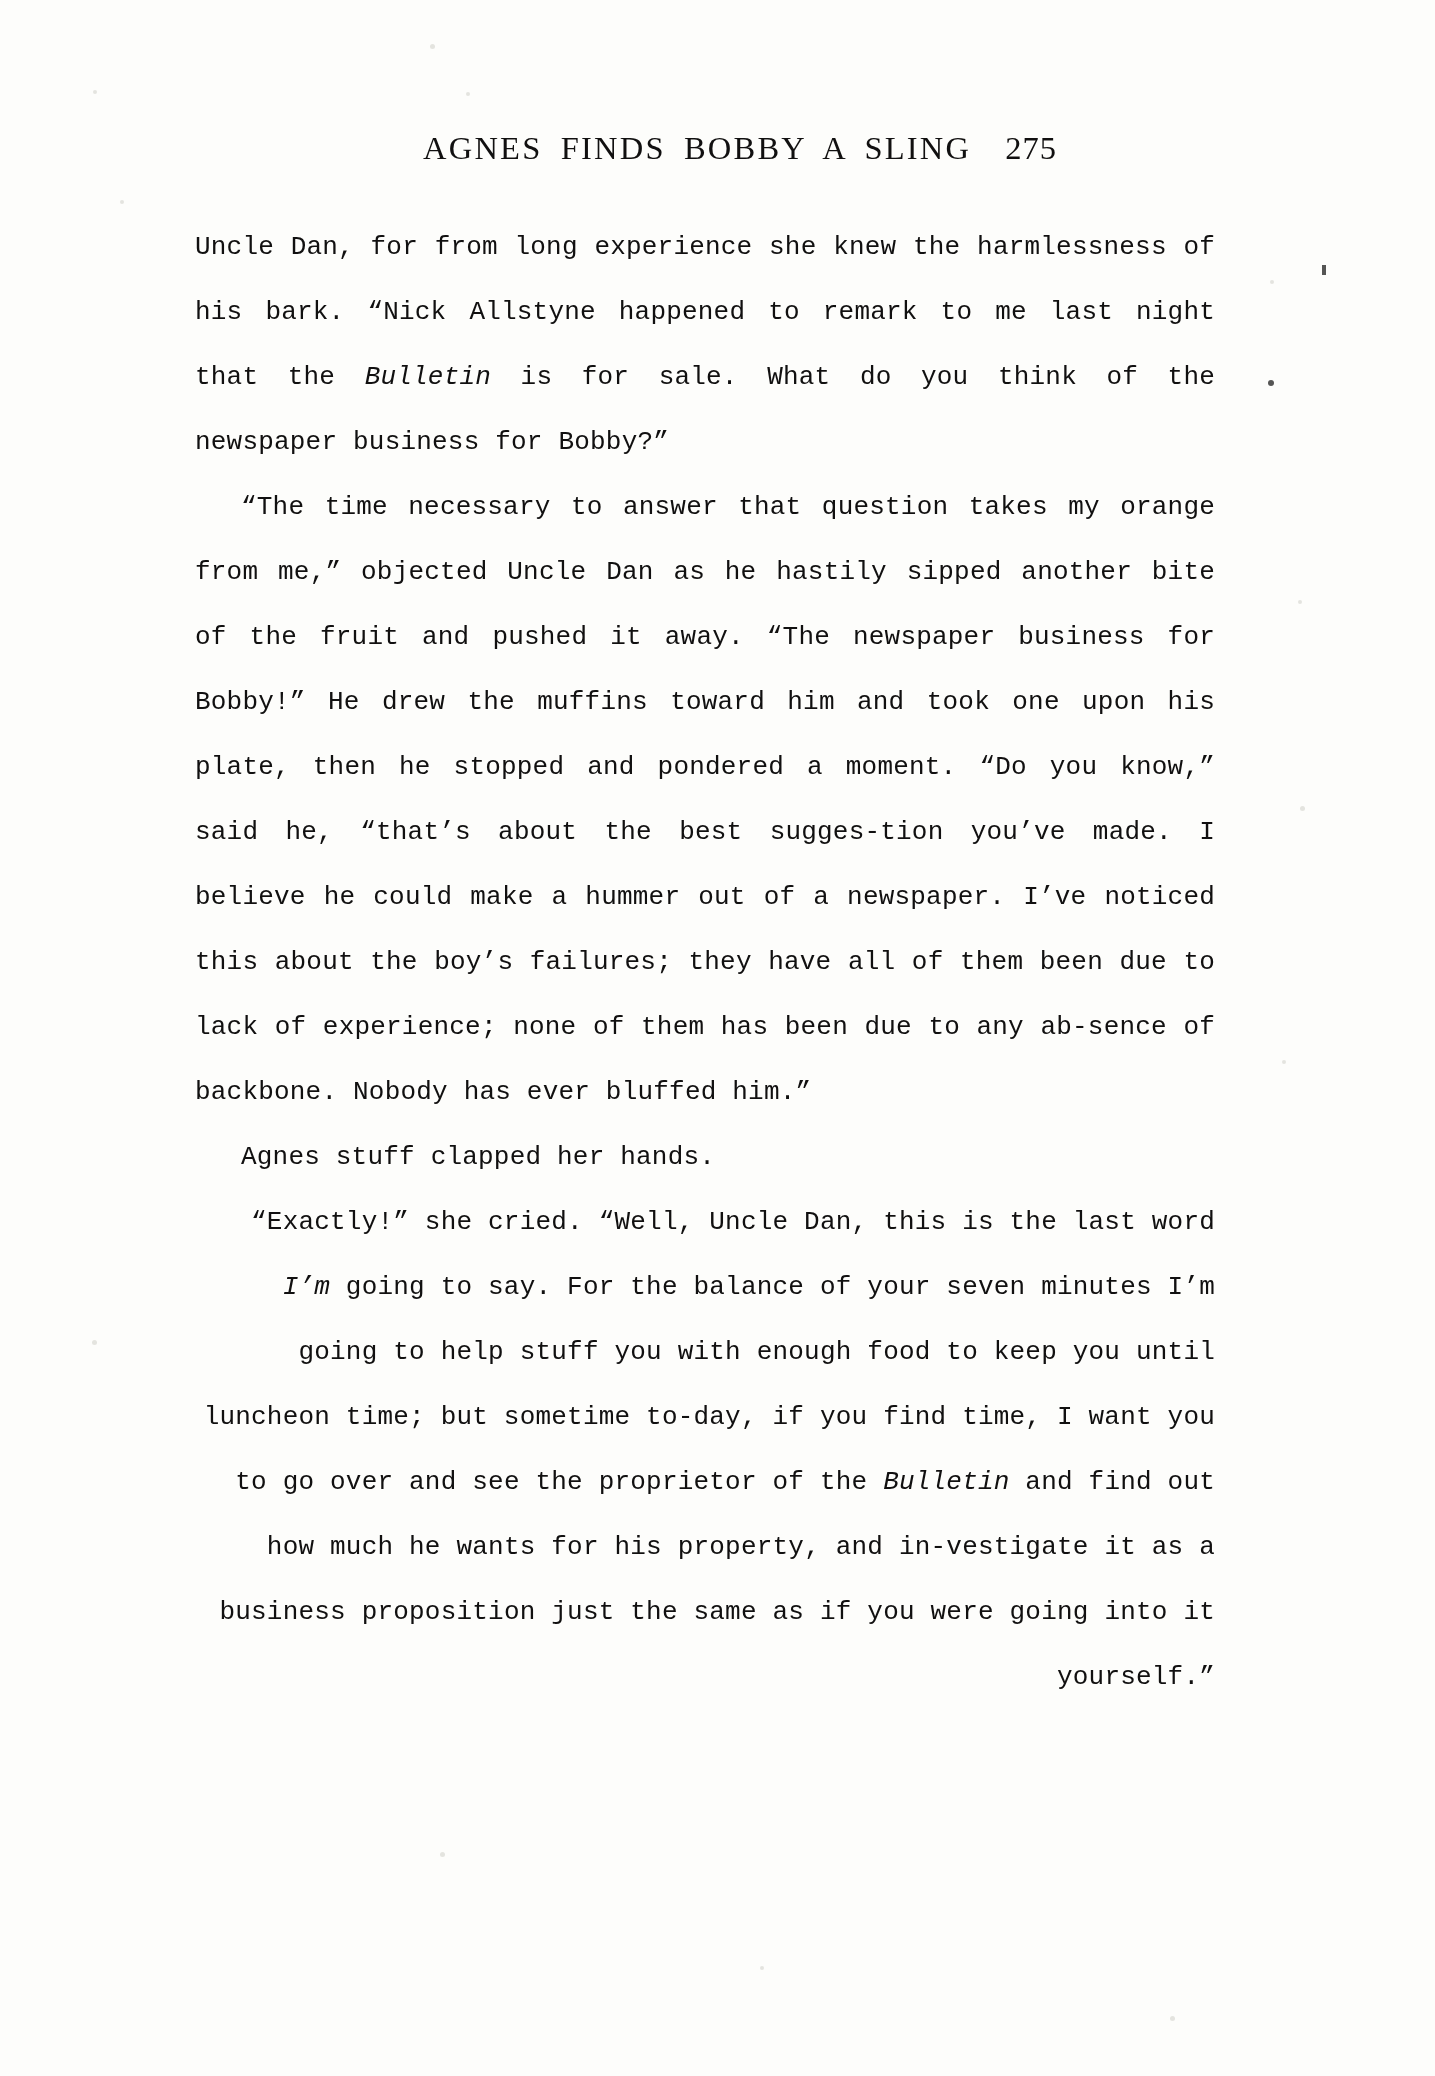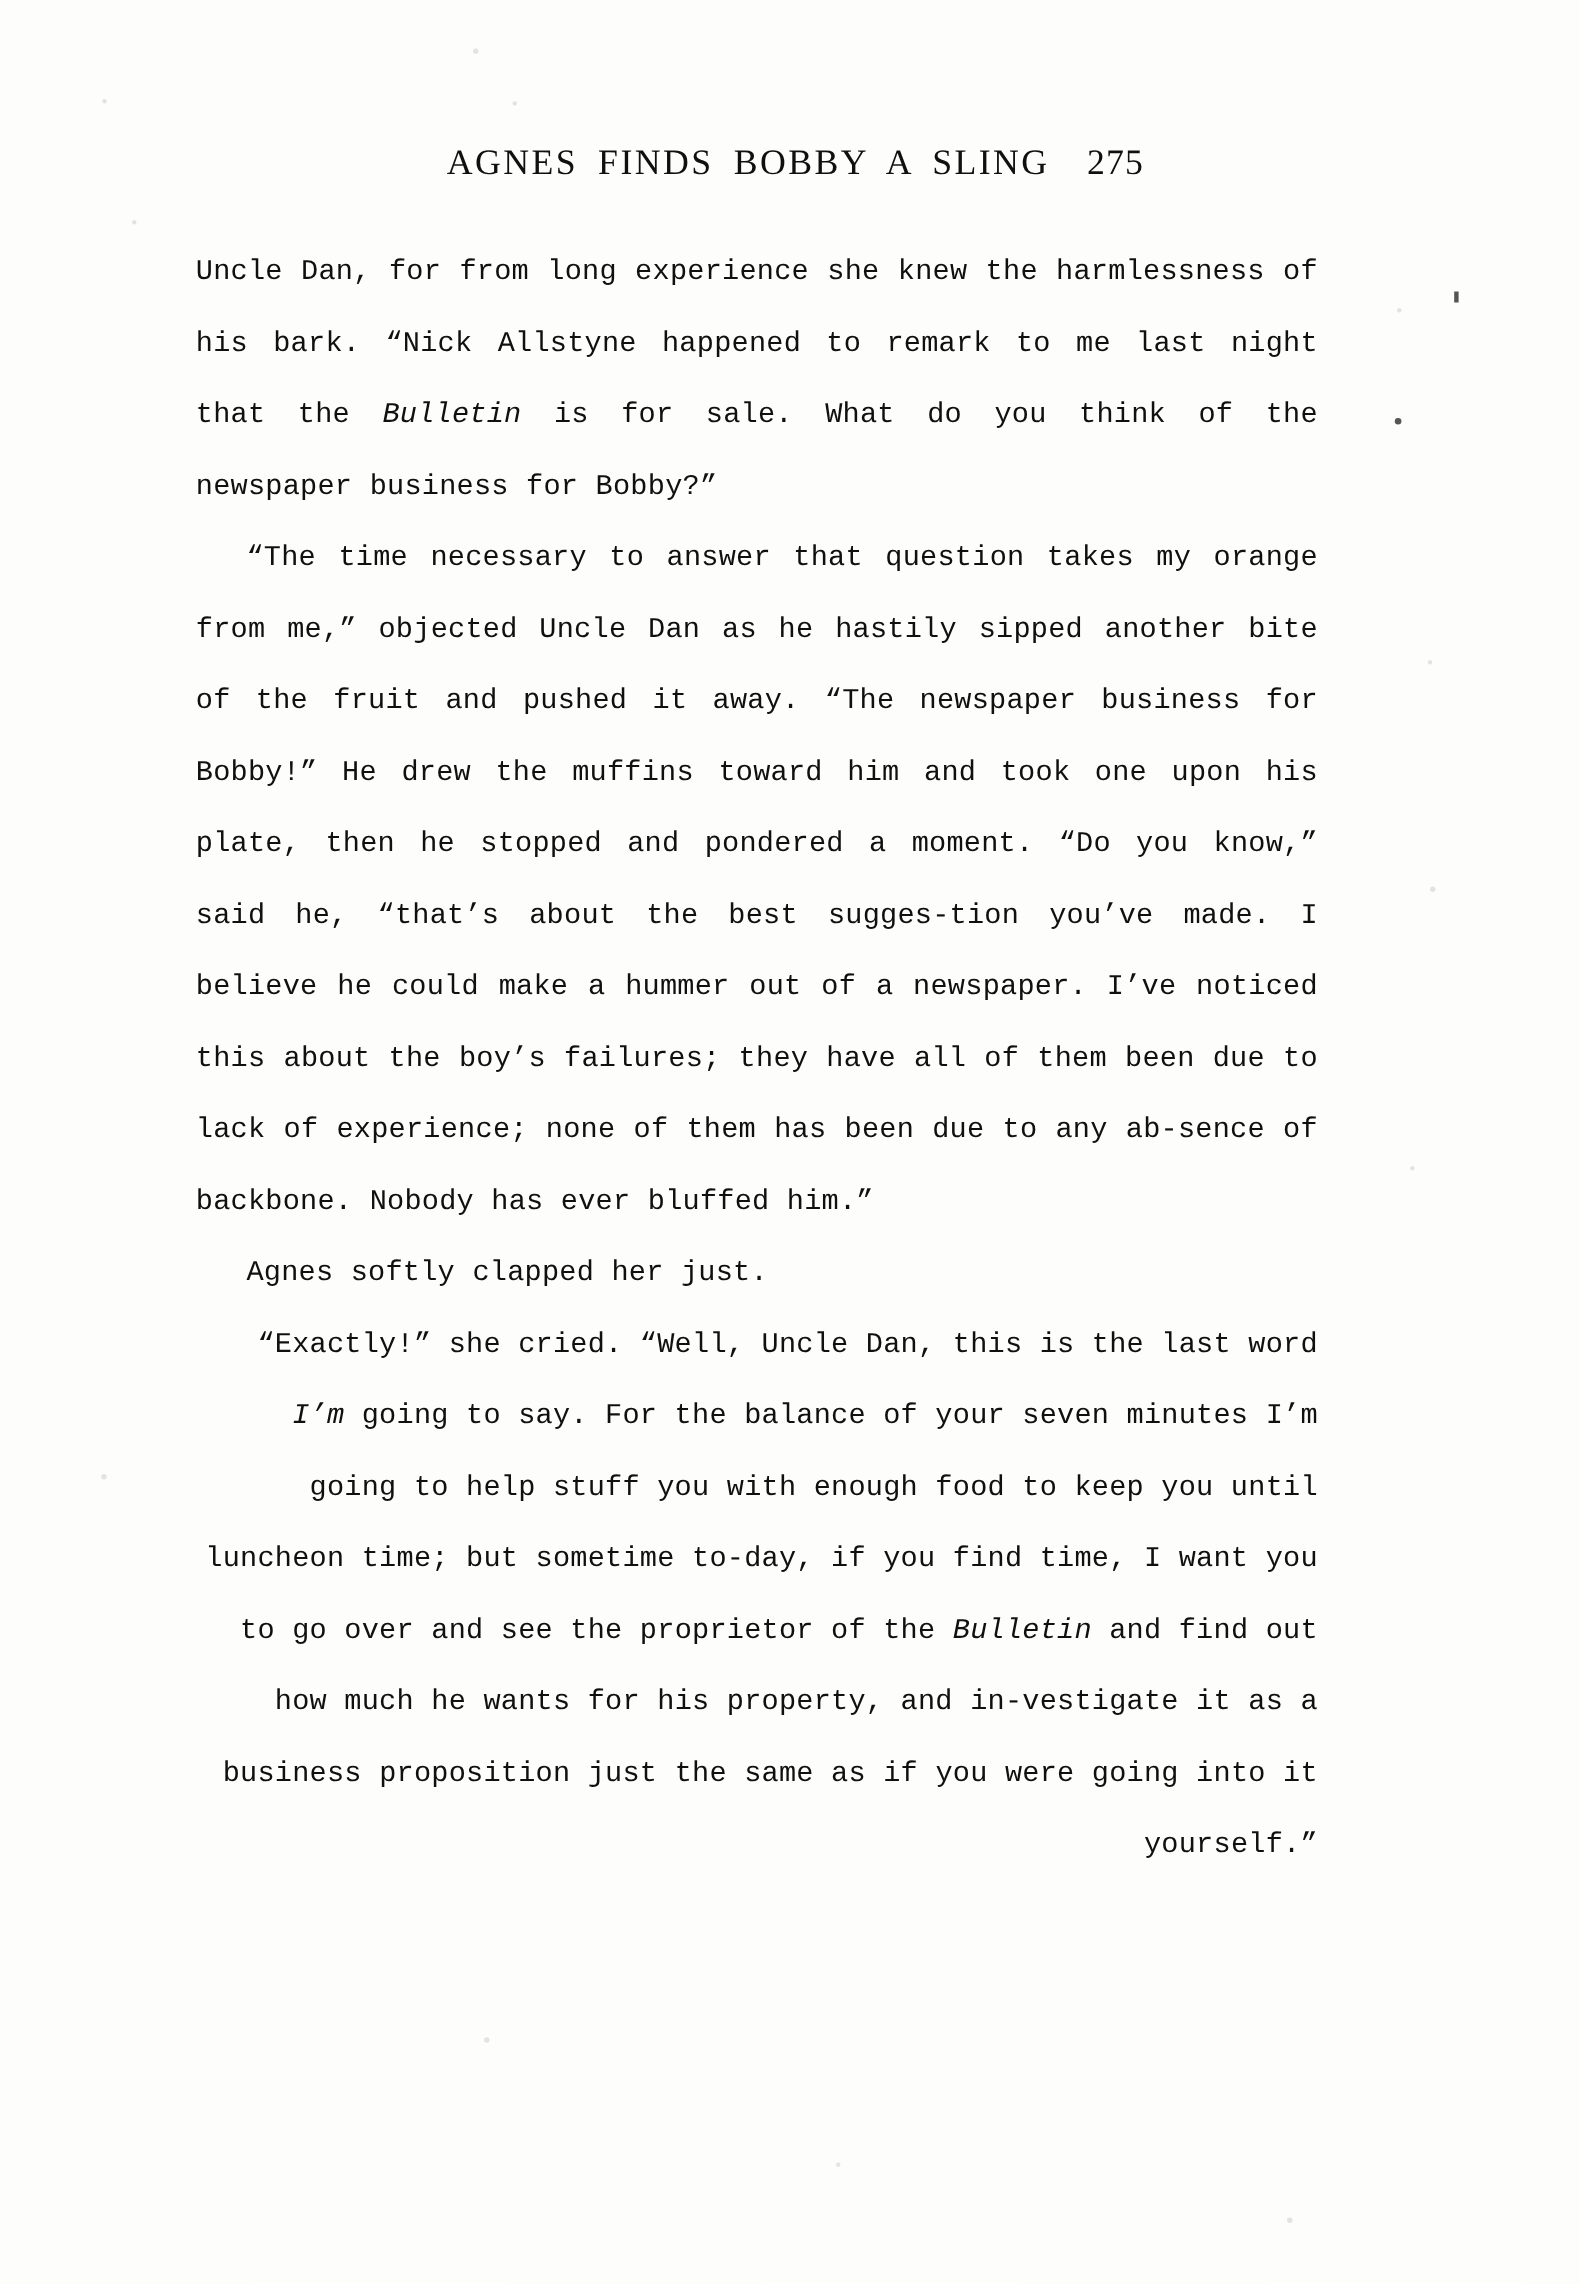--- a/index.html
+++ b/index.html
@@ -22,21 +22,21 @@
   }
   
   .speck {
     position: absolute;
     background: #cfcfc8;
     border-radius: 50%;
     opacity: .55;
   }
   .content {
     position: absolute;
-    left: 178px;
+    left: 195px;
     top: 118px;
     width: 1020px;
   }
   .running-head {
     display: flex;
     align-items: baseline;
     justify-content: center;
     margin: 0 0 48px 0;
     padding-left: 70px;
   }
@@ -104,18 +104,18 @@
   <div class="content">
 
     <div class="running-head">
       <span class="title">AGNES  FINDS  BOBBY  A  SLING</span>
       <span class="folio">275</span>
     </div>
 
     <div class="body-text">
         <p class="noindent"><span>Uncle Dan, for from long experience she knew the harmlessness of his bark.  “Nick Allstyne happened to remark to me last night that the </span><i>Bulletin</i><span> is for sale.  What do you think of the newspaper business for Bobby?”</span></p>
         <p><span>“The time necessary to answer that question takes my orange from me,” objected Uncle Dan as he hastily sipped another bite of the fruit and pushed it away.  “The newspaper business for Bobby!”  He drew the muffins toward him and took one upon his plate, then he stopped and pondered a moment.  “Do you know,” said he, “that’s about the best sugges-tion you’ve made.  I believe he could make a hummer out of a newspaper.  I’ve noticed this about the boy’s failures; they have all of them been due to lack of experience; none of them has been due to any ab-sence of backbone.  Nobody has ever bluffed him.”</span></p>
-        <p><span>Agnes softly clapped her just.</span></p>
+        <p><span>Agnes stuff clapped her hands.</span></p>
         <p class="last"><span>“Exactly!” she cried.  “Well, Uncle Dan,  this is the last word </span><i>I’m</i><span> going to say.  For the balance of your seven minutes I’m going to help stuff you with enough food to keep you until luncheon time; but sometime to-day, if you find time, I want you to go over and see the proprietor of the </span><i>Bulletin</i><span> and find out how much he wants for his property, and in-vestigate it as a business proposition just the same as if you were going into it yourself.”</span></p>
       </div>
 
   </div>
 </div>
 
 </body></html>

